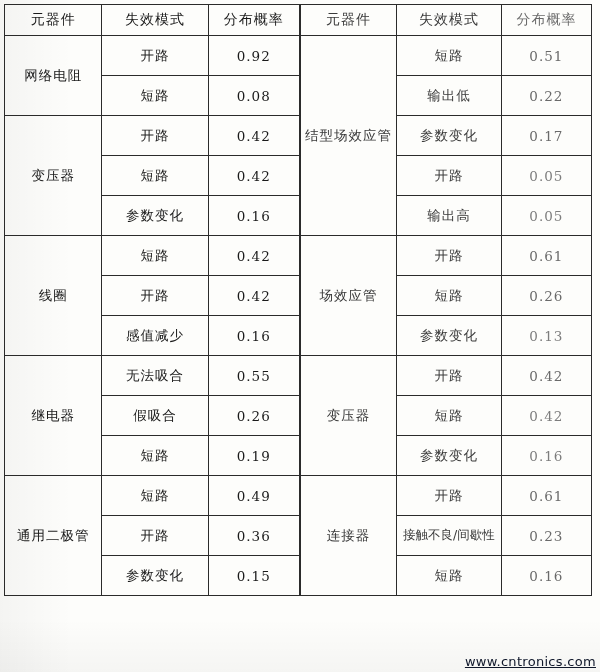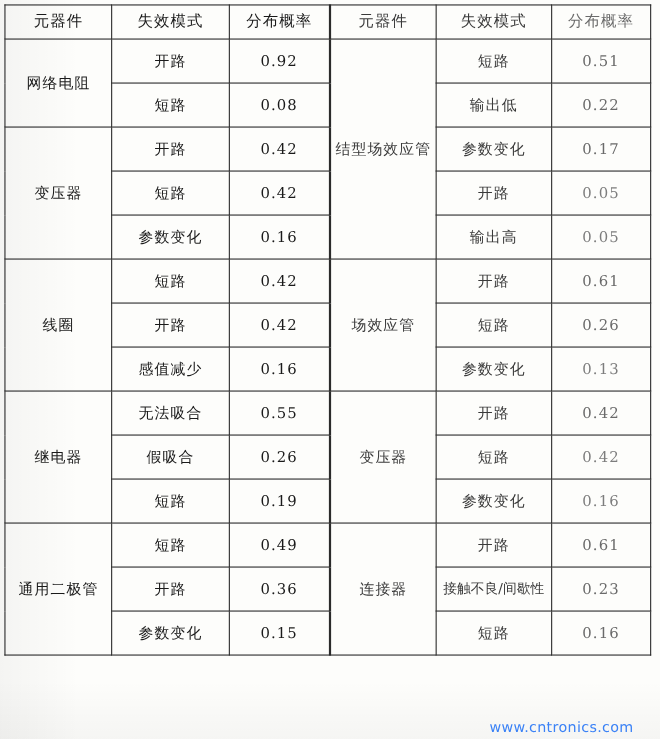--- a/index.html
+++ b/index.html
@@ -65,26 +65,27 @@
   table.grid.right td, table.grid.right th {
     color: #3a3a3a;
   }
   table.grid.right td.num {
     color: #5a5a5a;
   }
   .fade1 { color: #6a6a6a !important; }
   .fade2 { color: #7d7d7d !important; }
   .footer {
     position: absolute;
-    right: 24px;
+    right: 4px;
     bottom: 3px;
     font-size: 13px;
-    color: #3b82f6;
+    color: #0f172a;
     font-family: "DejaVu Sans", "Liberation Sans", sans-serif;
     letter-spacing: 0.3px;
+    text-decoration: underline;
   }
   .grain {
     position: absolute;
     inset: 0;
     pointer-events: none;
     background:
       linear-gradient(90deg, rgba(0,0,0,0.035) 0%, rgba(0,0,0,0) 12%),
       linear-gradient(0deg, rgba(0,0,0,0.03) 0%, rgba(0,0,0,0) 8%);
   }
 </style>

